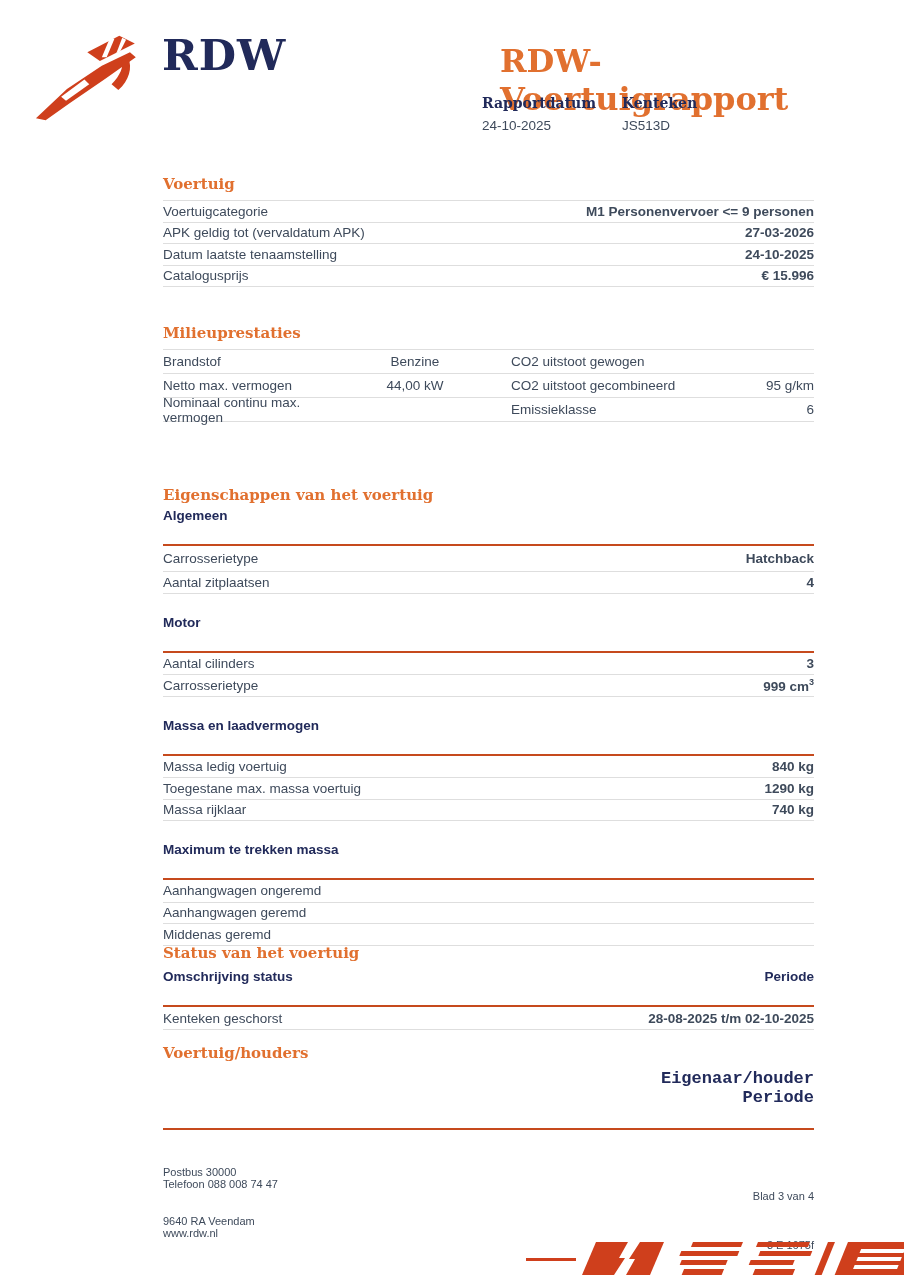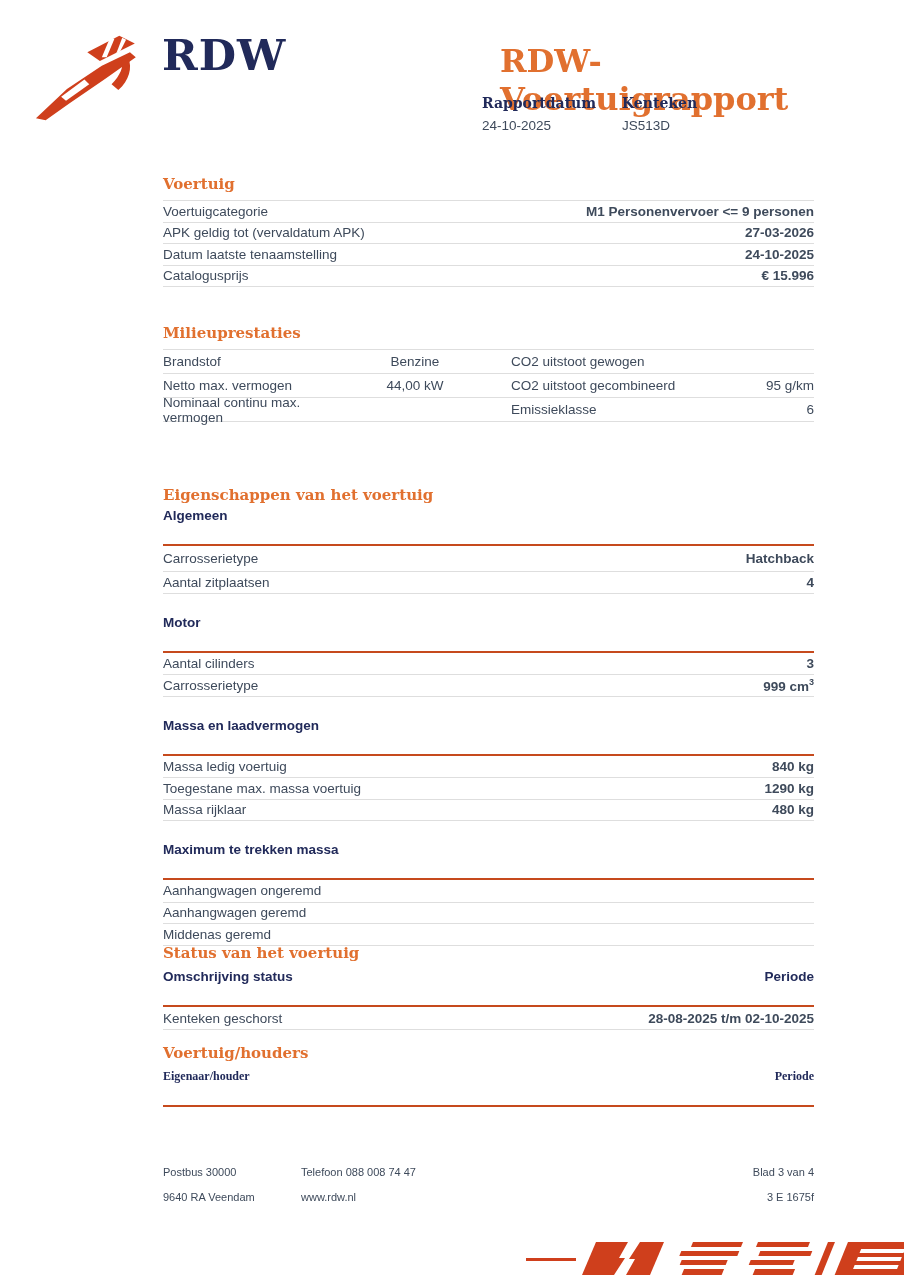--- a/index.html
+++ b/index.html
@@ -43,28 +43,28 @@
   .cgap{width:44px;}
   .c3{width:200px;}
   .c4{flex:1;text-align:right;}
 
   
   .subsec{margin-top:0;}
   .subsec + .subsec{margin-top:21px;}
   .subhead{display:flex;justify-content:space-between;align-items:flex-end;
            font-weight:bold;font-size:13.5px;color:var(--navy);
            padding-bottom:21px;border-bottom:2px solid var(--rule);}
-  .subhead.serif-head{font-family:Liberation Serif, serif;font-size:12px;}
+  .subhead.serif-head{font-family:Liberation Mono, monospace;font-size:17px;flex-direction:column;}
   .subsec .rtable .row:first-child,
   .hdr-table .row:first-child{border-top:none;}
   .hdr-table .row{height:22px;}
 
   
   .footer{left:163px;top:1166px;width:651px;font-size:11px;color:var(--body);}
-  .f-row{display:flex;margin-bottom:13px;}
+  .f-row{display:flex;margin-bottom:13px;flex-direction:column;}
   .f1{width:138px;}
   .f2{flex:1;}
   .f3{text-align:right;}
 
   
   .deco{left:522px;top:1237px;width:382px;height:43px;}
 </style>
 </head>
 <body>
 
@@ -186,21 +186,21 @@
         <div class="row">
           <span class="lbl">Massa ledig voertuig</span>
           <span class="val">840 kg</span>
         </div>
         <div class="row">
           <span class="lbl">Toegestane max. massa voertuig</span>
           <span class="val">1290 kg</span>
         </div>
         <div class="row">
           <span class="lbl">Massa rijklaar</span>
-          <span class="val">480 kg</span>
+          <span class="val">740 kg</span>
         </div>
       </div>
     </div>
 
     <div class="subsec">
       <div class="subhead">
         <span>Maximum te trekken massa</span>
       </div>
       <div class="rtable">
         <div class="row">

